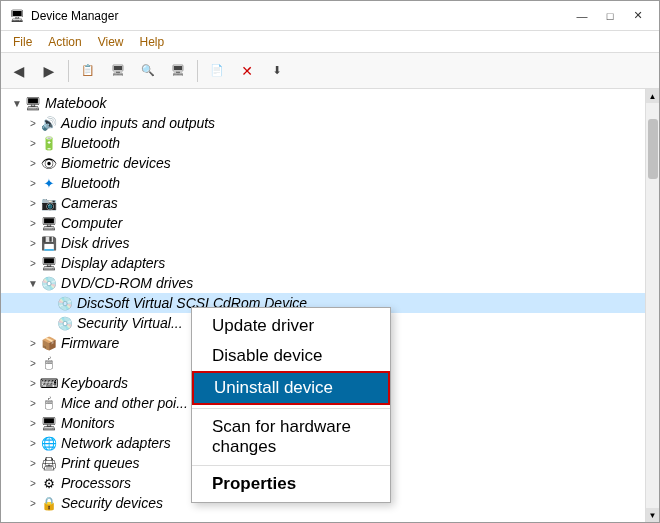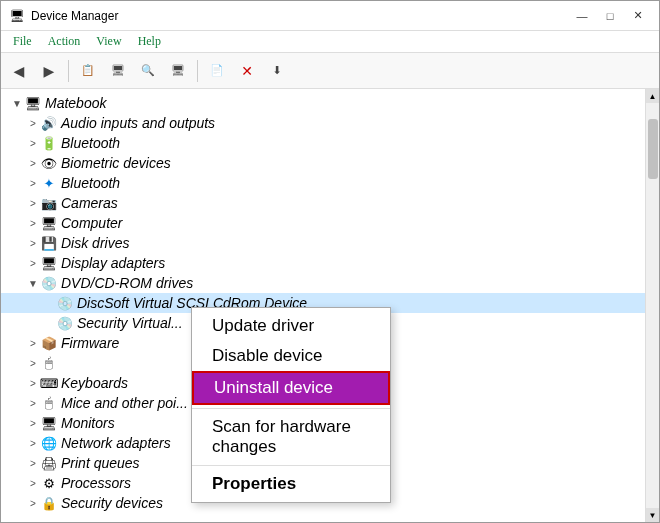--- a/index.html
+++ b/index.html
@@ -68,23 +68,22 @@
       align-items: center;
       padding: 0 4px;
       background: #fff;
       border-bottom: 1px solid #ddd;
     }
 
     .menu-item {
       padding: 2px 8px;
       cursor: pointer;
       font-size: 12px;
-      color: #15803d;
+      color: #a16207;
       border-radius: 2px;
-      font-family: Liberation Serif, serif;
     }
 
     
     .toolbar {
       height: 36px;
       display: flex;
       align-items: center;
       padding: 0 4px;
       background: #f8f8f8;
       border-bottom: 1px solid #ddd;
@@ -205,21 +204,21 @@
 
     .ctx-item {
       padding: 5px 20px;
       cursor: pointer;
       font-size: 17px;
       color: #000;
       display: flex;
       align-items: center;
     }
     .ctx-item.active {
-      background: #a21caf;
+      background: #0369a1;
       color: #fff;
       border: 2px solid #cc0000;
     }
     .ctx-item.bold { font-weight: bold; }
 
     .ctx-sep {
       height: 1px;
       background: #ddd;
       margin: 3px 0;
     }

